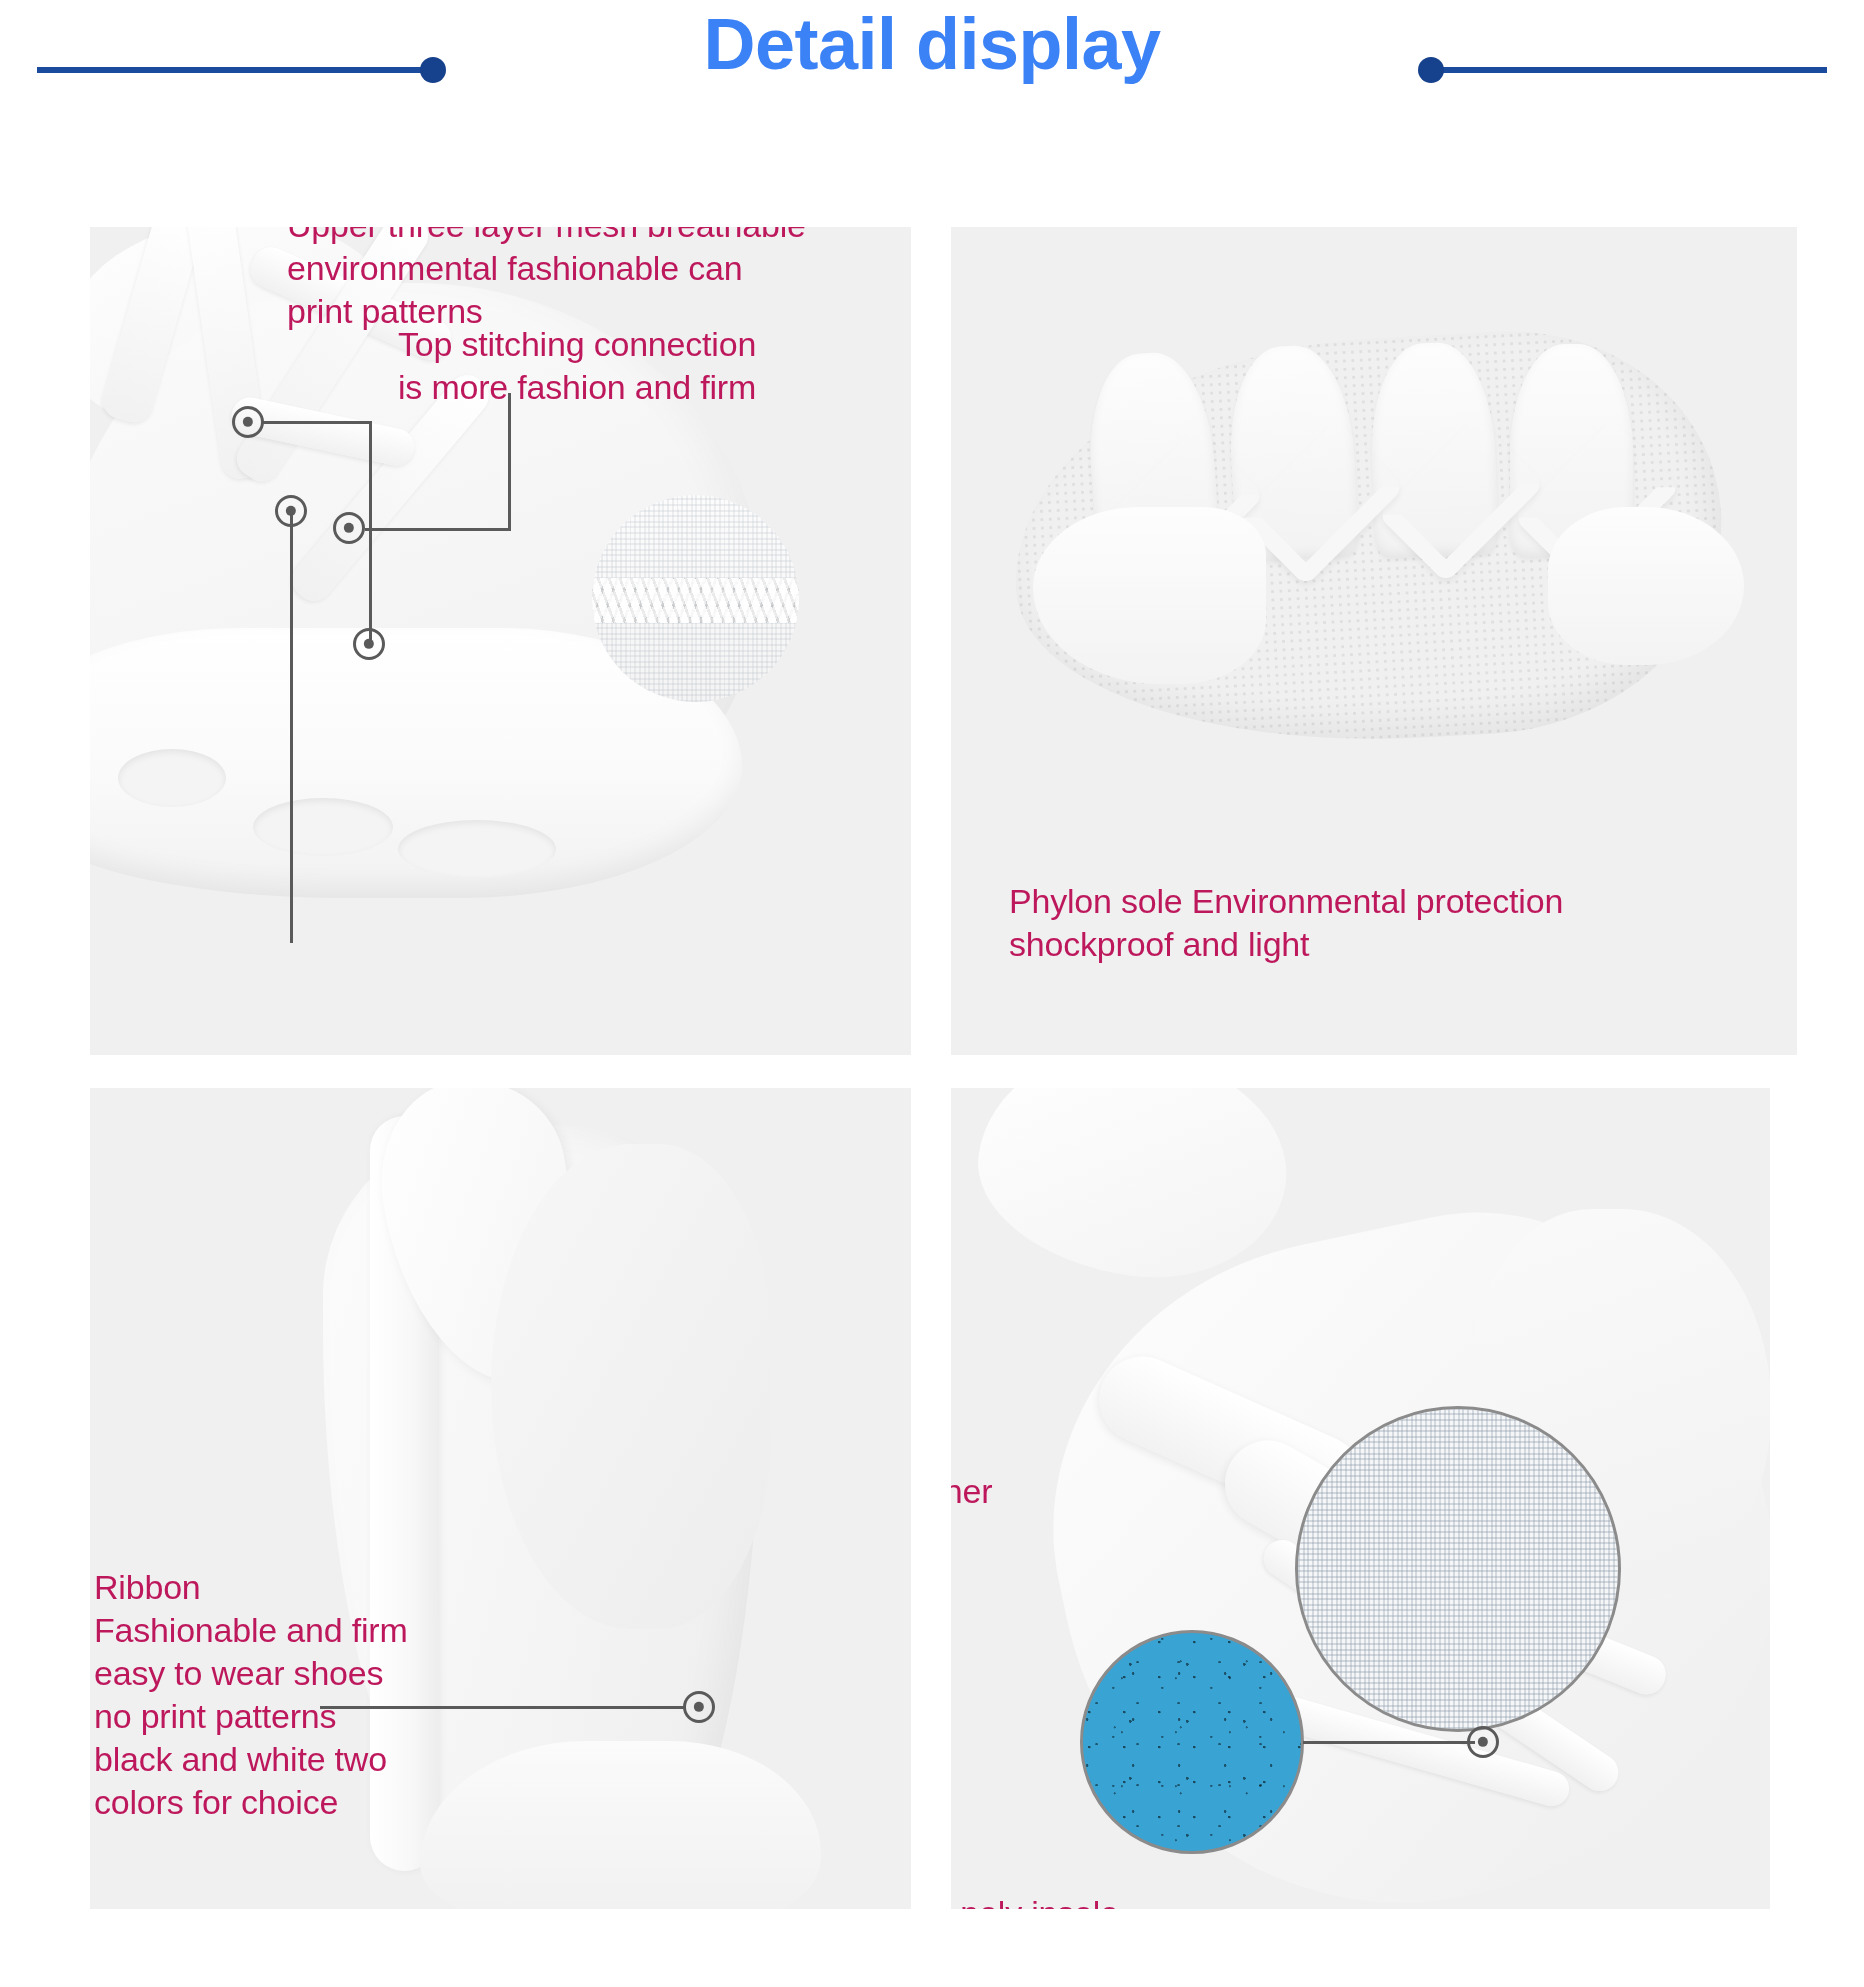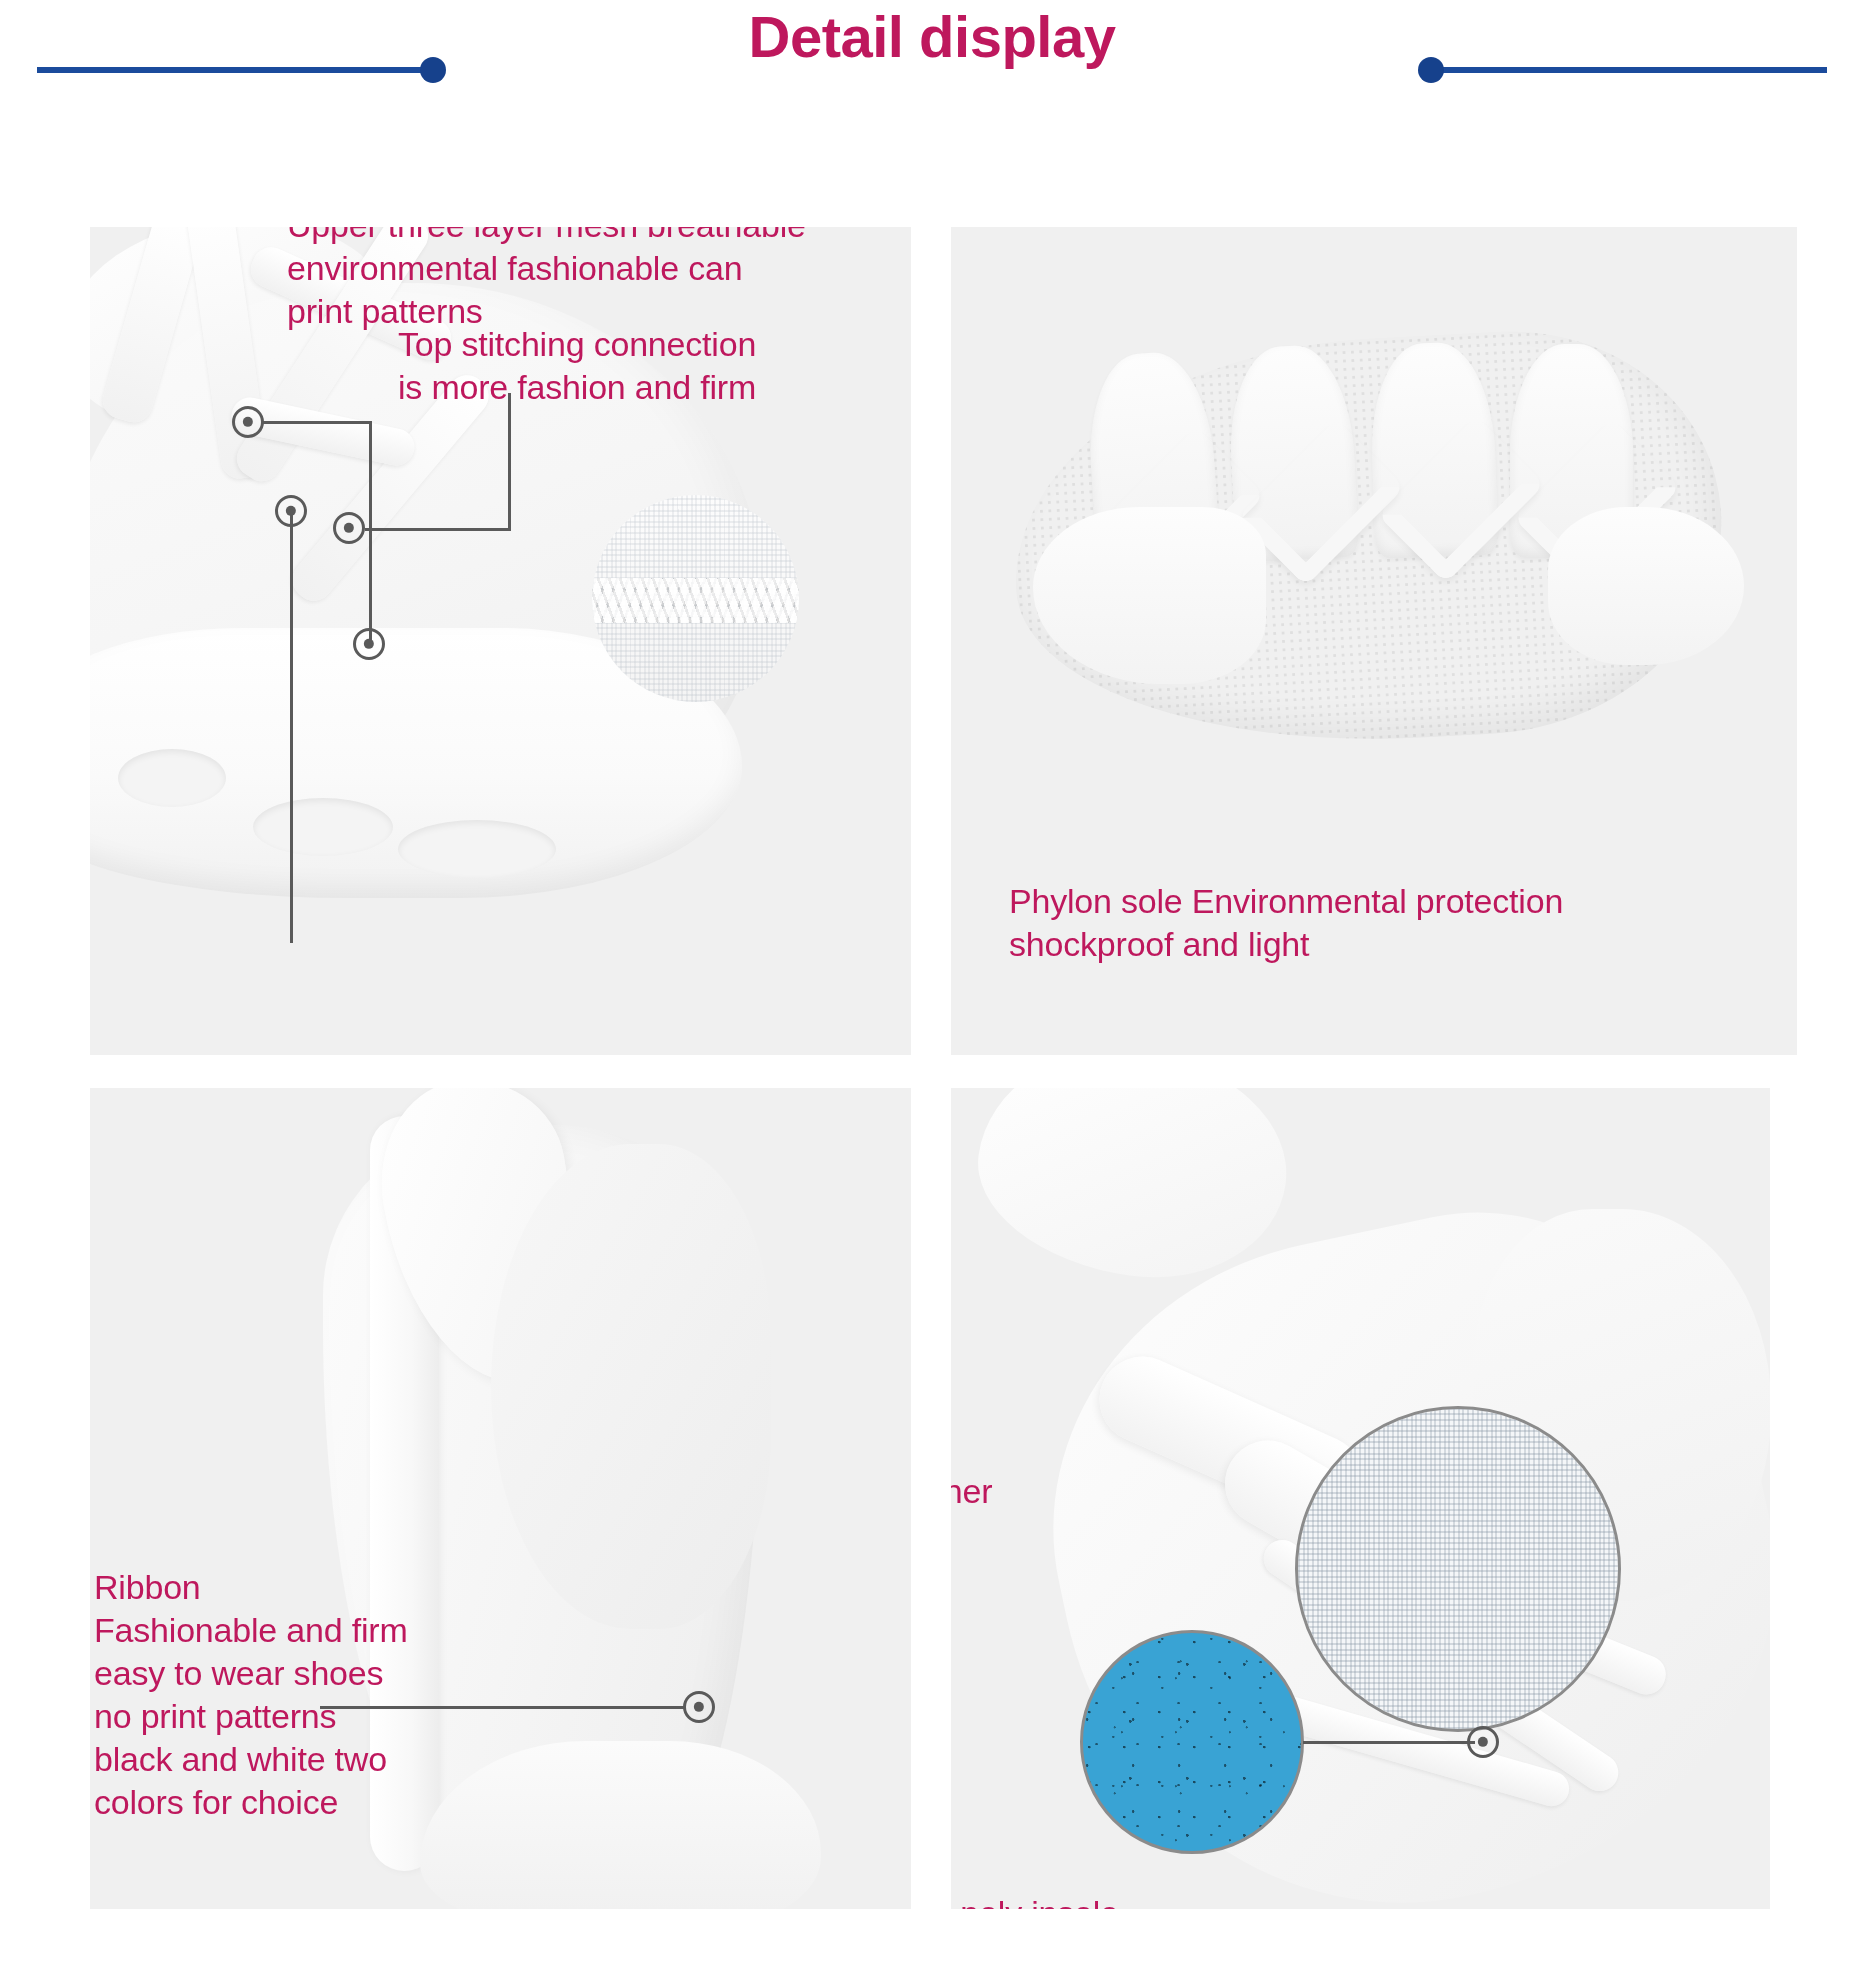--- a/index.html
+++ b/index.html
@@ -12,23 +12,23 @@
   }
   .page { position: relative; width: 1864px; height: 1988px; background:#fff; }
 
   
   .header {
     position: absolute; left: 0; top: 0; width: 1864px; height: 186px;
   }
   .hdr-title {
     position: absolute; left: 0; top: 7.5px; width: 1864px;
     text-align: center;
-    font-size: 58px; line-height: 1.0;
+    font-size: 72px; line-height: 1.0;
     font-weight: bold;
-    color: #be185d;
+    color: #3b82f6;
     letter-spacing: -0.5px;
     font-family: "Liberation Sans", sans-serif;
   }
   .hdr-rule {
     position: absolute; top: 67px; height: 5.6px; background: #1b4b9c;
   }
   .hdr-rule.left  { left: 37px;  width: 396px; }
   .hdr-rule.right { right: 37px; width: 396px; }
   .hdr-dot {
     position: absolute; top: 57px; width: 26px; height: 26px;

